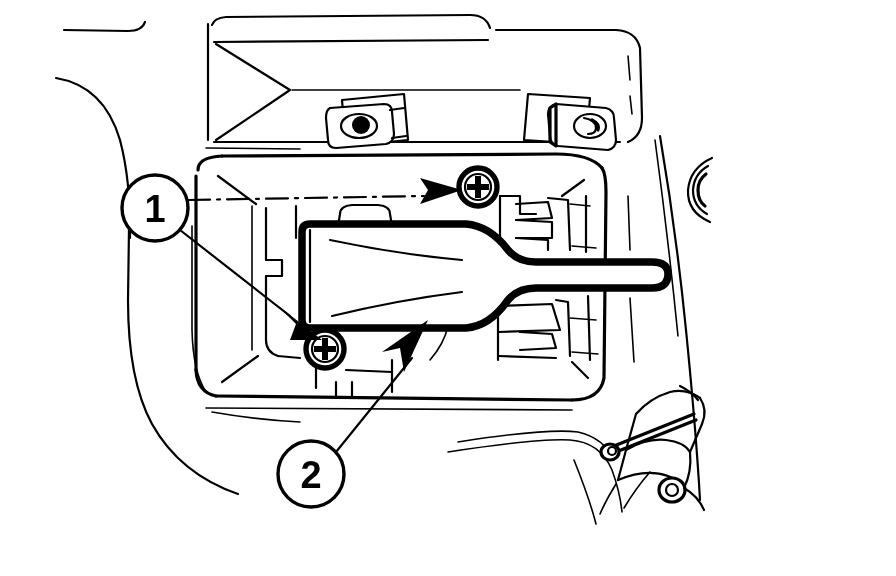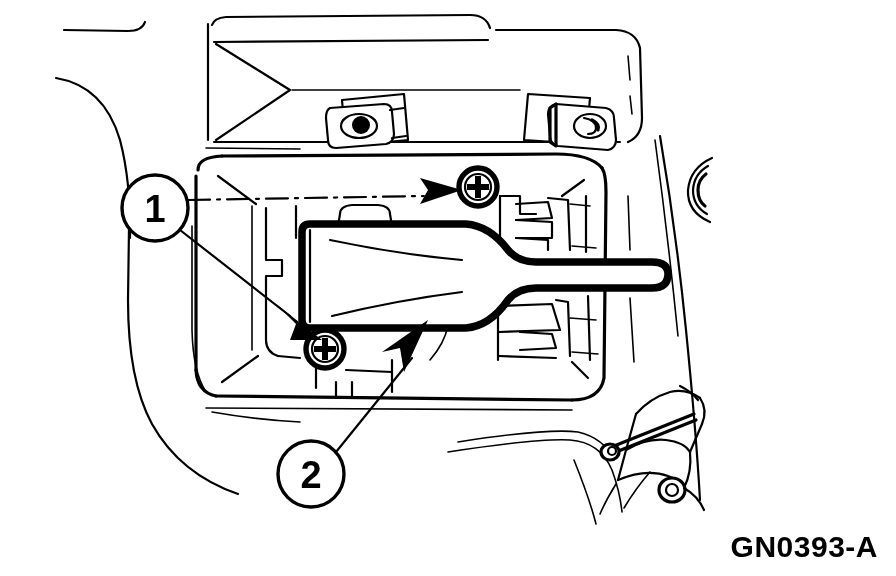--- a/index.html
+++ b/index.html
@@ -255,15 +255,14 @@
       <text class="callout-text" x="155" y="209">1</text>
     </g>
 
     <g>
       <circle class="callout-circle" cx="311" cy="474" r="33"></circle>
       <text class="callout-text" x="311" y="475">2</text>
     </g>
 
   </svg>
 
-  <div id="fig-code">GN0393-A</div>
 
 </div>
 
 </body></html>

